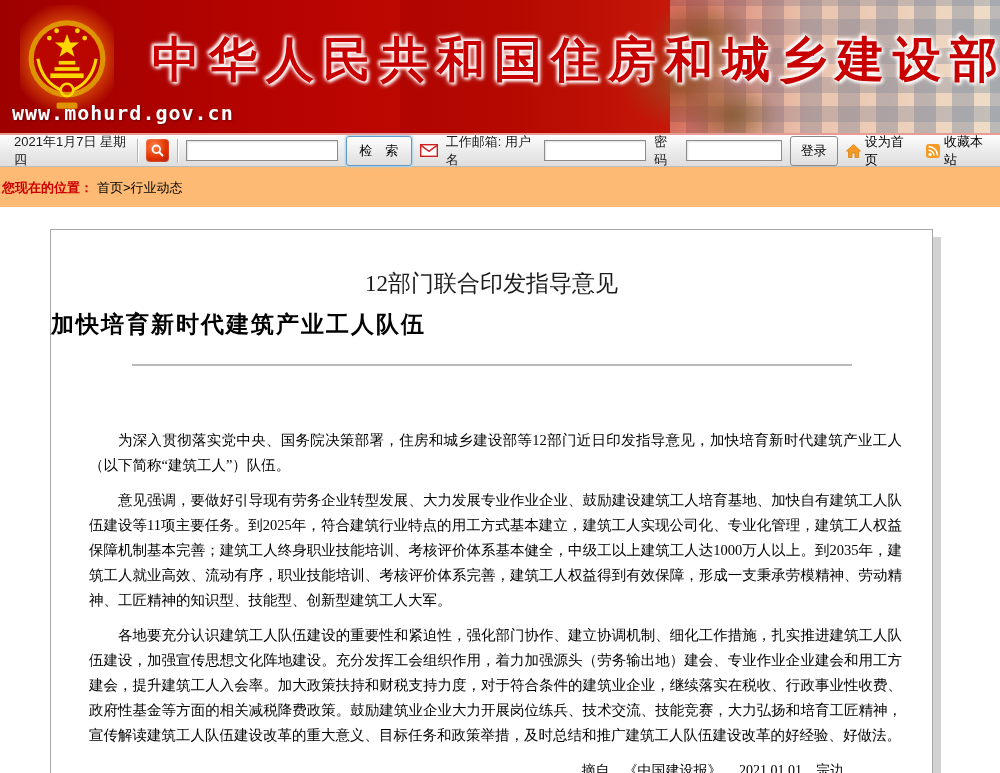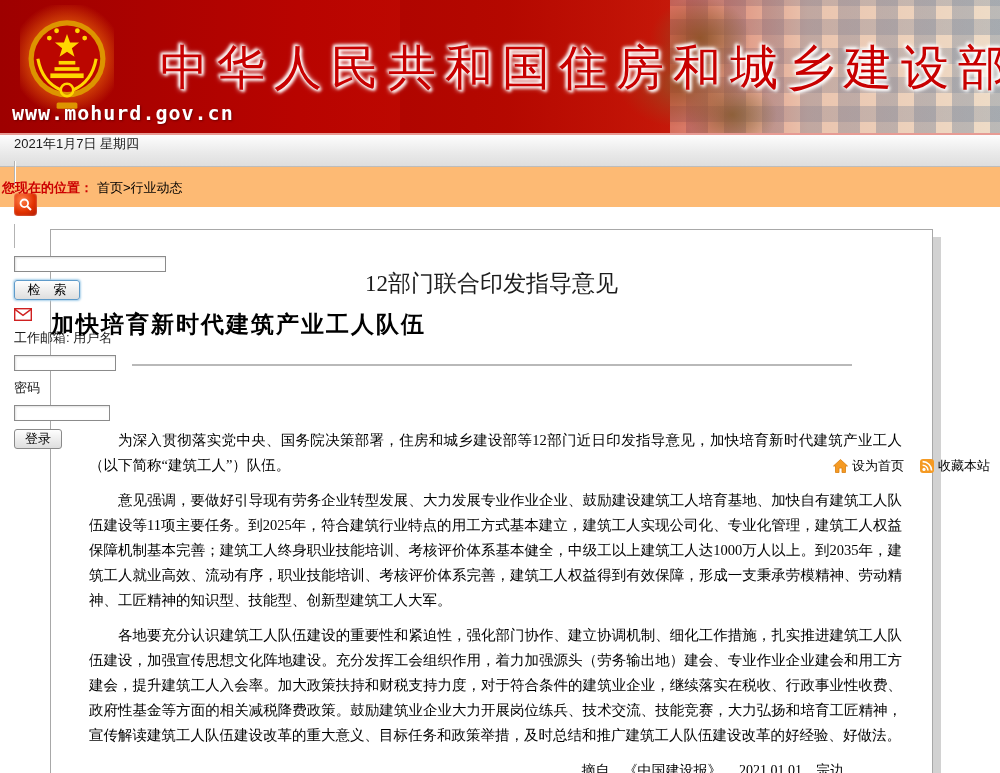--- a/index.html
+++ b/index.html
@@ -41,37 +41,36 @@
     background:radial-gradient(circle at 50% 46%, rgba(255,190,60,.95) 0%,
       rgba(240,110,10,.55) 48%, rgba(200,20,0,0) 72%);
   }
   .site-url {
     position:absolute; left:12px; bottom:8px;
     font-family:"DejaVu Sans Mono", monospace; font-weight:bold; font-size:20px;
     color:#fff; letter-spacing:1px; text-shadow:1px 1px 2px rgba(110,0,0,.9);
   }
   .header-text { position:absolute; left:142px; top:18px; width:840px; text-align:center; }
   .site-title {
-    margin:18px; white-space:nowrap; text-align:left;
-    font-size:48px; font-weight:normal; color:#c80000; letter-spacing:9px;
+    margin:10px; white-space:nowrap; text-align:left;
+    font-size:48px; font-weight:bold; color:#c80000; letter-spacing:9px;
     text-shadow:0 0 2px #fff, 0 0 4px #fff, 0 0 6px #fff, 2px 2px 3px rgba(255,255,255,.9),
       -2px -2px 3px rgba(255,255,255,.9);
   }
   .site-subtitle {
     margin-top:12px; font-size:12.5px; font-weight:bold; color:#b5ae00;
     text-shadow:1px 1px 1px #6e0000; letter-spacing:.3px;
   }
 
   
   .toolbar {
-    height:32px; display:flex; align-items:flex-start; gap:8px;
+    height:32px; display:flex; align-items:center; gap:8px;
     padding:0 10px 0 14px; font-size:13px; color:#1a1a1a;
     background:linear-gradient(#fdfdfd,#e9e9e9 60%,#dedede);
     border-bottom:1px solid #bcbcbc;
-    flex-direction:column;
   }
   .sep { width:1px; height:24px; background:#b3b3b3; box-shadow:1px 0 0 #fff; flex:none; }
   .tb-icon-btn {
     width:23px; height:23px; border-radius:4px; flex:none; cursor:pointer;
     background:radial-gradient(circle at 35% 30%, #ff8148, #e23201 55%, #ad1600);
     display:flex; align-items:center; justify-content:center;
     box-shadow:inset 0 0 2px rgba(255,255,255,.6);
   }
   .toolbar input {
     height:21px; border:1px solid #8b8b8b; background:#fff; padding:0 4px;

